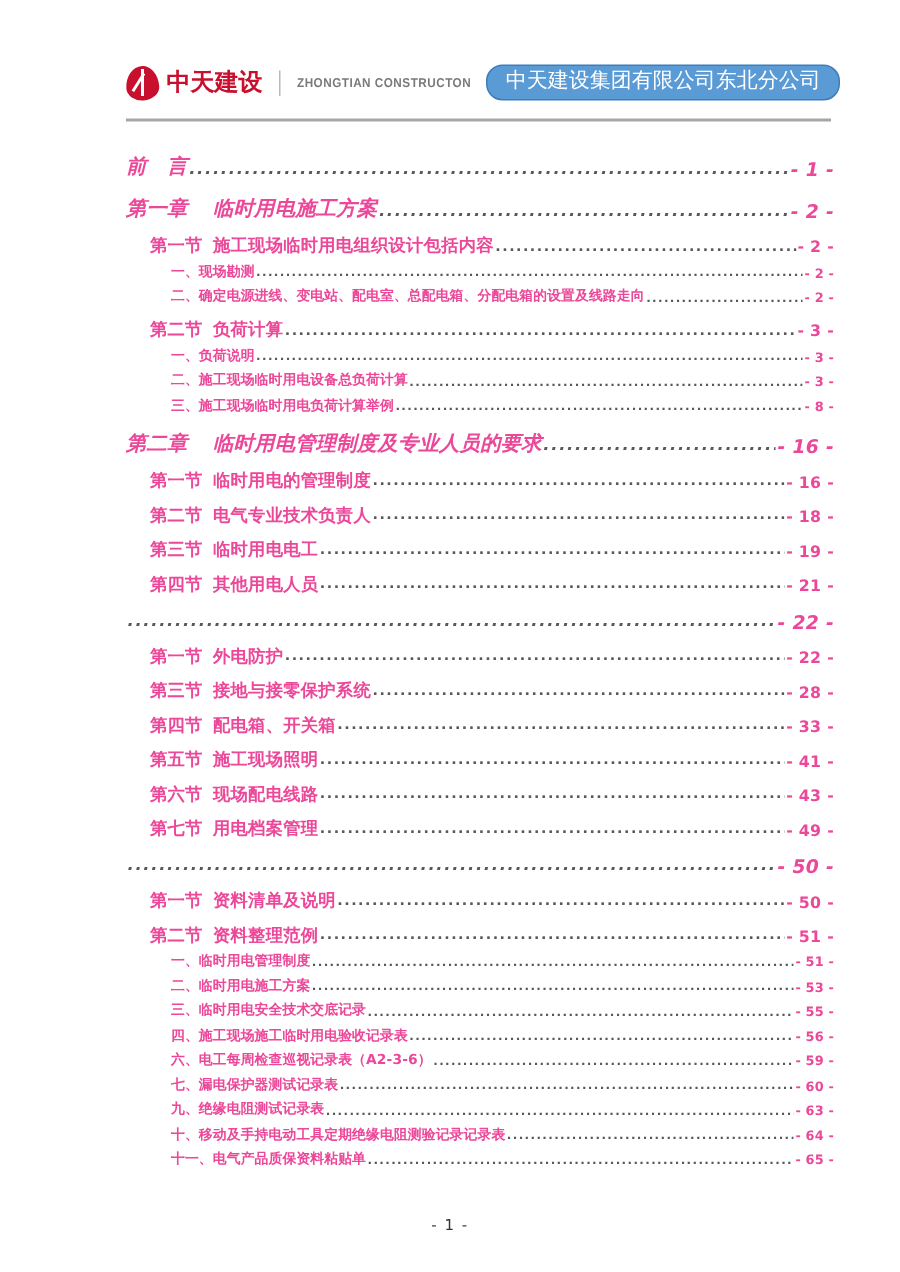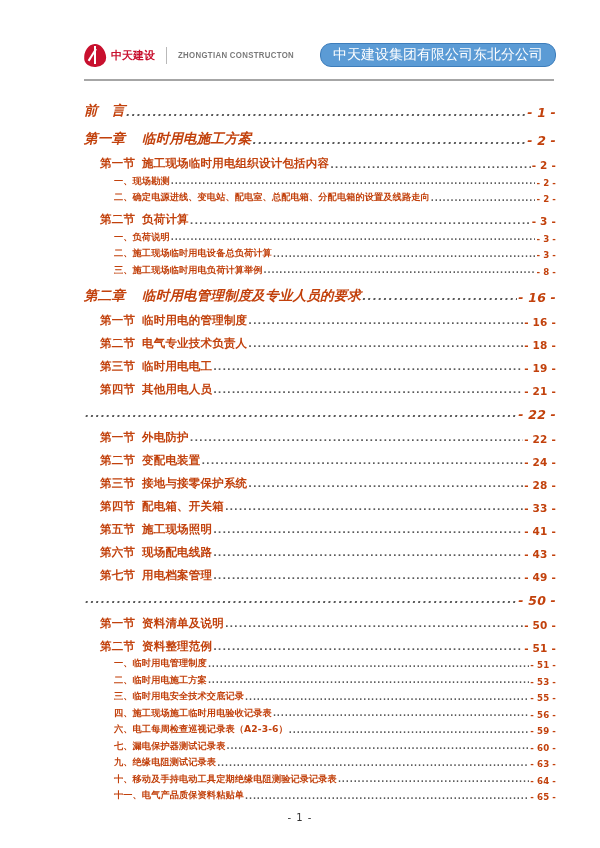--- a/index.html
+++ b/index.html
@@ -70,21 +70,21 @@
     left: 11px;
     top: 6px;
     width: 2px;
     height: 14px;
     background: #ffffff;
     transform: rotate(32deg);
     transform-origin: top center;
   }
   .logo-cn {
     font-family: "DejaVu Sans", "Liberation Sans", sans-serif;
-    font-size: 11px;
+    font-size: 16px;
     font-weight: 700;
     color: #c8102e;
     letter-spacing: 0px;
     white-space: nowrap;
     line-height: 1;
   }
   .logo-sep {
     width: 1px;
     height: 17px;
     background: #b9b9b9;
@@ -126,21 +126,21 @@
   .toc {
     position: absolute;
     left: 84px;
     top: 92px;
     width: 472px;
   }
   .toc-row {
     display: flex;
     align-items: flex-end;
     white-space: nowrap;
-    color: #c2410c;
+    color: #ec4899;
   }
   .toc-row .txt {
     flex: 0 0 auto;
   }
   .toc-row .leader {
     flex: 1 1 auto;
     overflow: hidden;
     margin: 0 1px 0 1px;
     height: 1em;
     position: relative;
@@ -308,25 +308,20 @@
       <div class="toc-row lvl-ch">
         <span class="leader"></span>
         <span class="pg">- 22 -</span>
       </div>
       <div class="toc-row lvl-sec">
         <span class="txt"><span class="sec-label">第一节</span><span>外电防护</span></span>
         <span class="leader"></span>
         <span class="pg">- 22 -</span>
       </div>
       <div class="toc-row lvl-sec">
-        <span class="txt"><span class="sec-label">第二节</span><span>变配电装置</span></span>
-        <span class="leader"></span>
-        <span class="pg">- 24 -</span>
-      </div>
-      <div class="toc-row lvl-sec">
         <span class="txt"><span class="sec-label">第三节</span><span>接地与接零保护系统</span></span>
         <span class="leader"></span>
         <span class="pg">- 28 -</span>
       </div>
       <div class="toc-row lvl-sec">
         <span class="txt"><span class="sec-label">第四节</span><span>配电箱、开关箱</span></span>
         <span class="leader"></span>
         <span class="pg">- 33 -</span>
       </div>
       <div class="toc-row lvl-sec">

